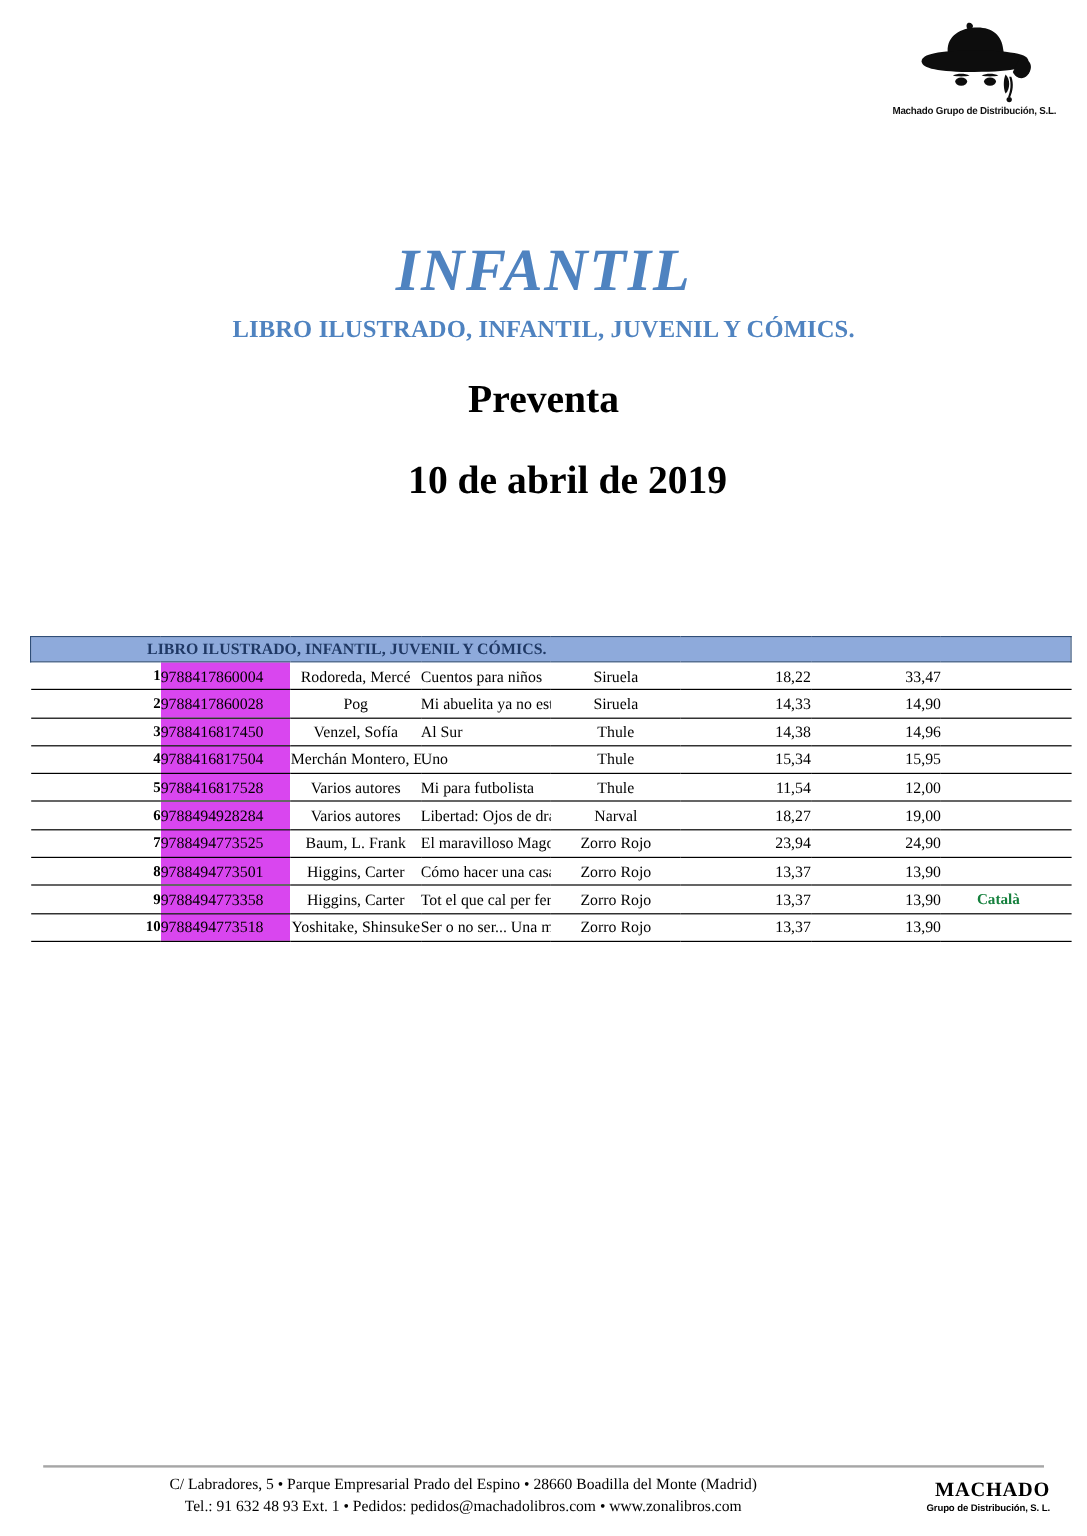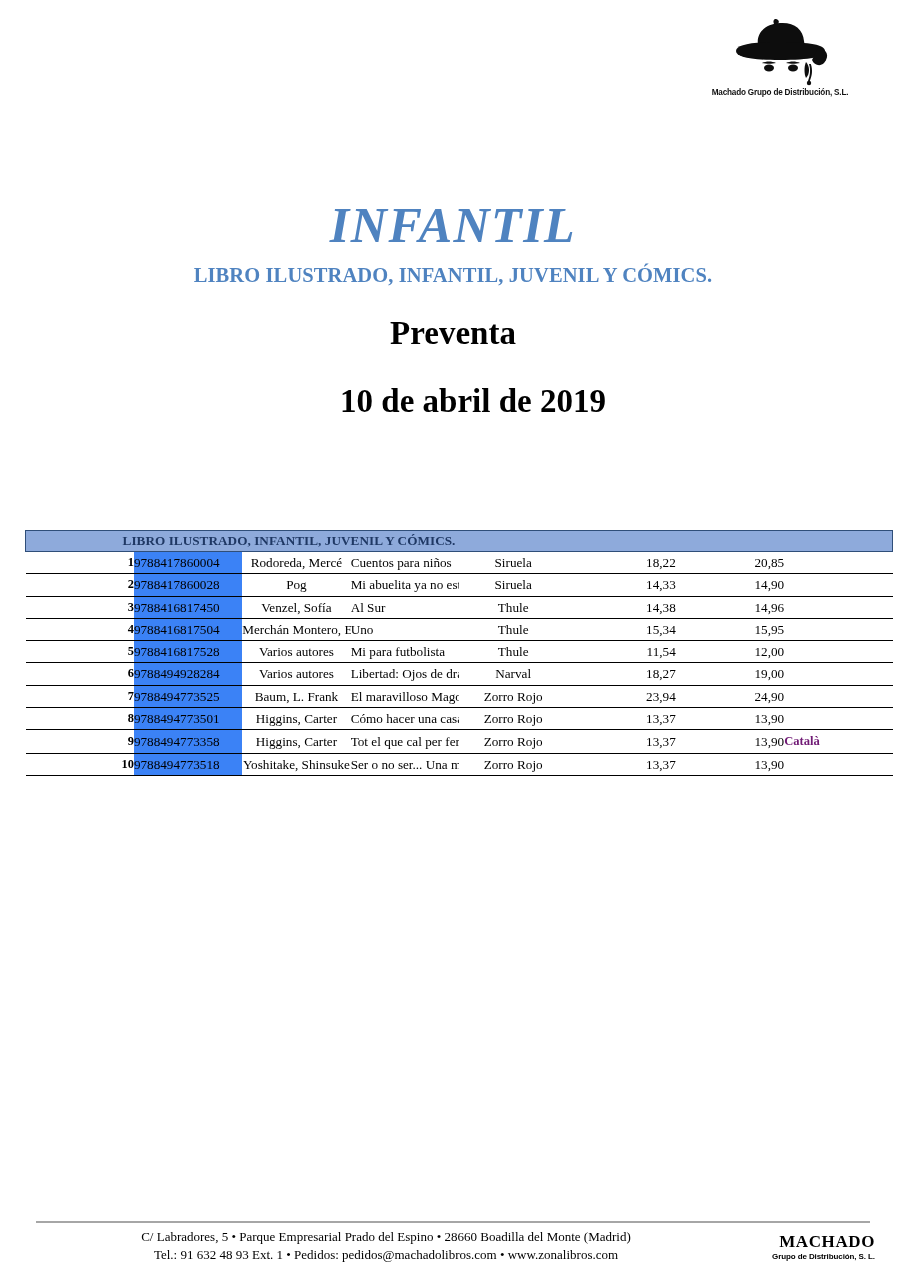--- a/index.html
+++ b/index.html
@@ -13,21 +13,21 @@
     position: relative;
     font-family: "Liberation Serif", "DejaVu Serif", serif;
     color: #000000;
     overflow: hidden;
   }
 
   
   .logo-block {
     position: absolute;
     top: 18px;
-    left: 706px;
+    left: 738px;
     width: 148px;
     height: 90px;
   }
   .logo-art {
     width: 148px;
     height: 68px;
     display: block;
   }
   .logo-caption {
     font-family: "Liberation Sans", "DejaVu Sans", sans-serif;
@@ -116,32 +116,33 @@
     height: 21.3px;
   }
   .catalog-table tbody td {
     border-top: 1px solid #000000;
     border-bottom: 1px solid #000000;
     height: 21.3px;
     line-height: 21.3px;
   }
 
   .c-num   { width: 30px;  text-align: right;  font-weight: bold; padding-right: 5px; font-size: 12.4px; }
-  .c-isbn  { width: 108px; text-align: left;   background: #3b82f6; padding-left: 3px; }
+  .c-isbn  { width: 108px; text-align: left;   background: #d946ef; padding-left: 3px; }
   .c-author{ width: 148px; text-align: center;   padding-left: 4px; }
   .c-title { width: 274px; text-align: left;   padding-left: 4px; }
   .c-pub   { width: 110px; text-align: center;   padding-left: 4px; margin-top: 16px; }
   .c-p1    { width: 52px;  text-align: right;  padding-right: 3px; }
   .c-p2    { width: 52px;  text-align: right;  padding-right: 6px; }
   .c-tag   { width: 94px;  text-align: left;   padding-left: 2px; }
 
   .lang-tag {
-    color: #701a75;
+    color: #15803d;
     font-weight: bold;
     font-size: 12.6px;
+    margin-left: 30px;
   }
 
   
   .footer-rule {
     position: absolute;
     left: 36px;
     top: 1221px;
     width: 834px;
     height: 2px;
     background: #A6A6A6;
@@ -232,21 +233,21 @@
     </tr>
   </thead>
   <tbody>
     <tr>
       <td class="c-num">1</td>
       <td class="c-isbn">9788417860004</td>
       <td class="c-author">Rodoreda, Mercé</td>
       <td class="c-title">Cuentos para niños</td>
       <td class="c-pub">Siruela</td>
       <td class="c-p1">18,22</td>
-      <td class="c-p2">20,85</td>
+      <td class="c-p2">33,47</td>
       <td class="c-tag"><span class="lang-tag"></span></td>
     </tr>
     <tr>
       <td class="c-num">2</td>
       <td class="c-isbn">9788417860028</td>
       <td class="c-author">Pog</td>
       <td class="c-title">Mi abuelita ya no está</td>
       <td class="c-pub">Siruela</td>
       <td class="c-p1">14,33</td>
       <td class="c-p2">14,90</td>

